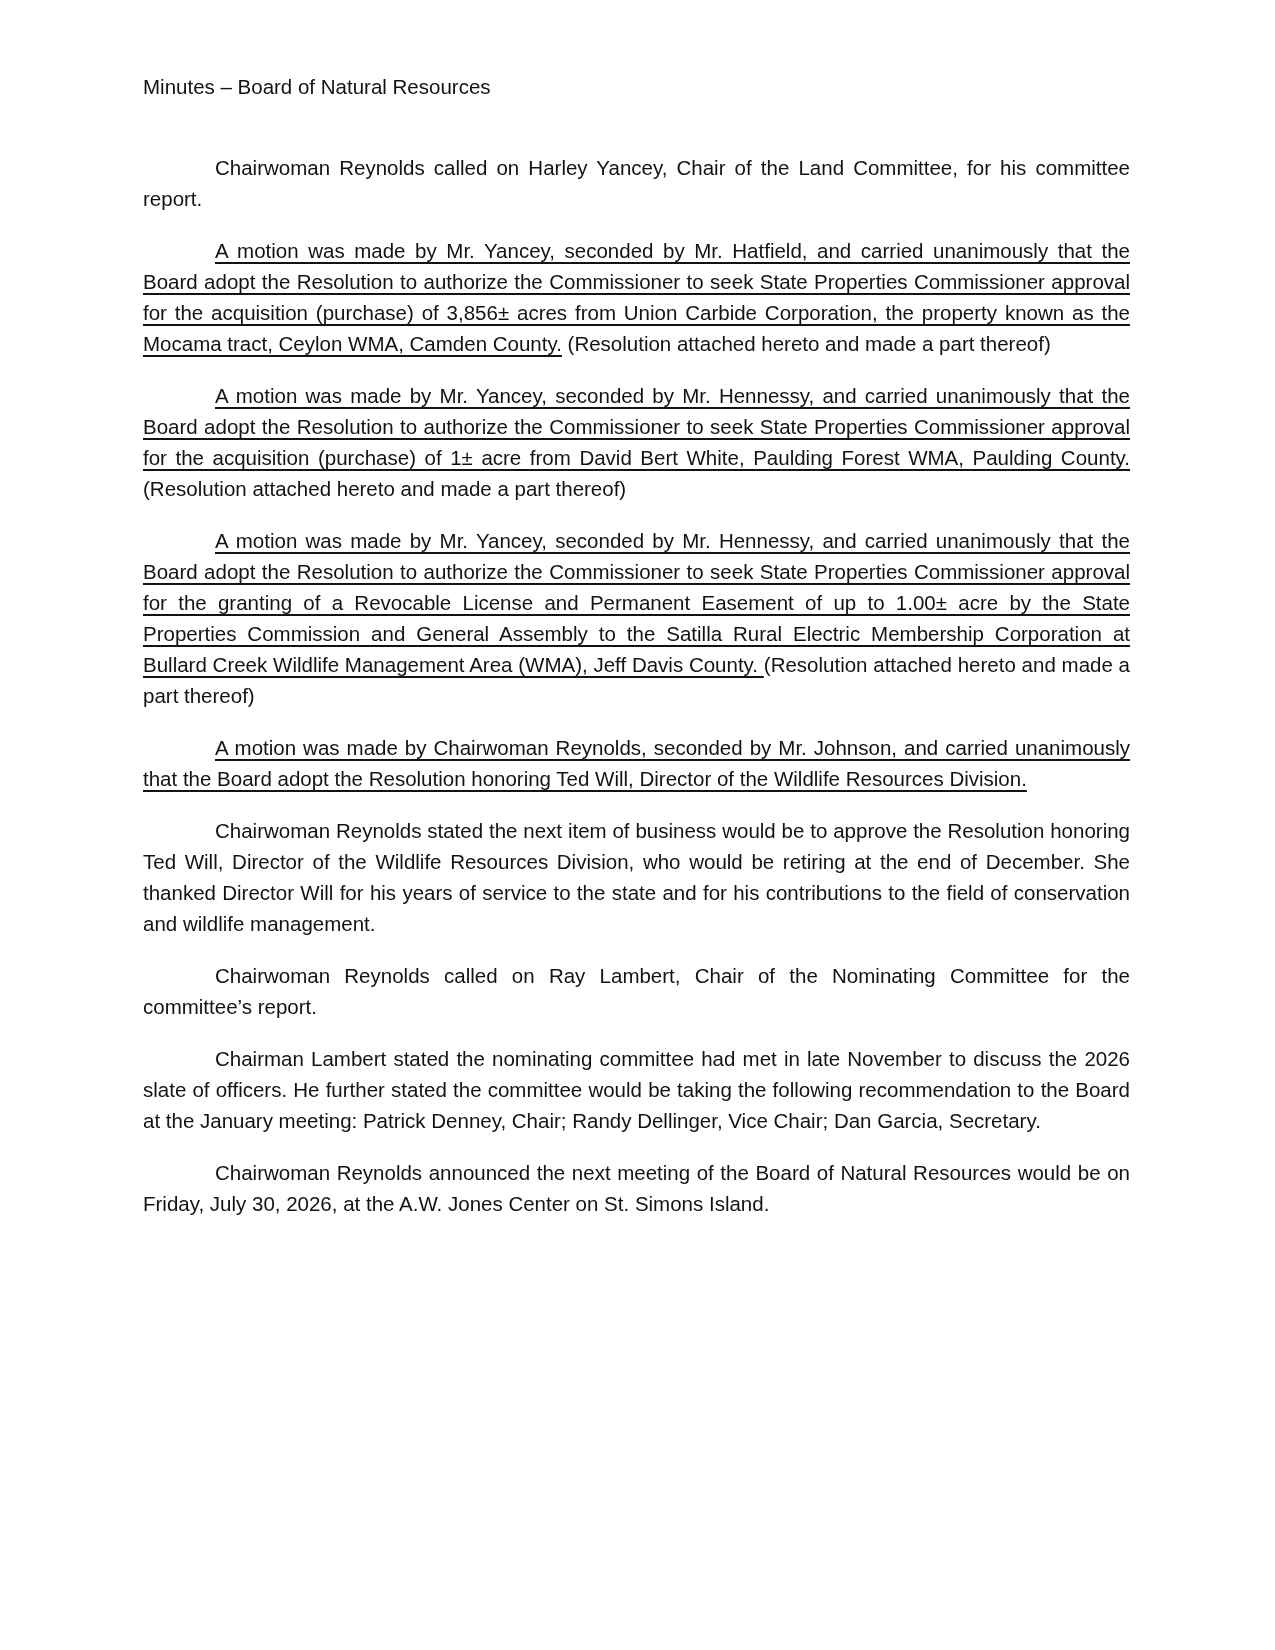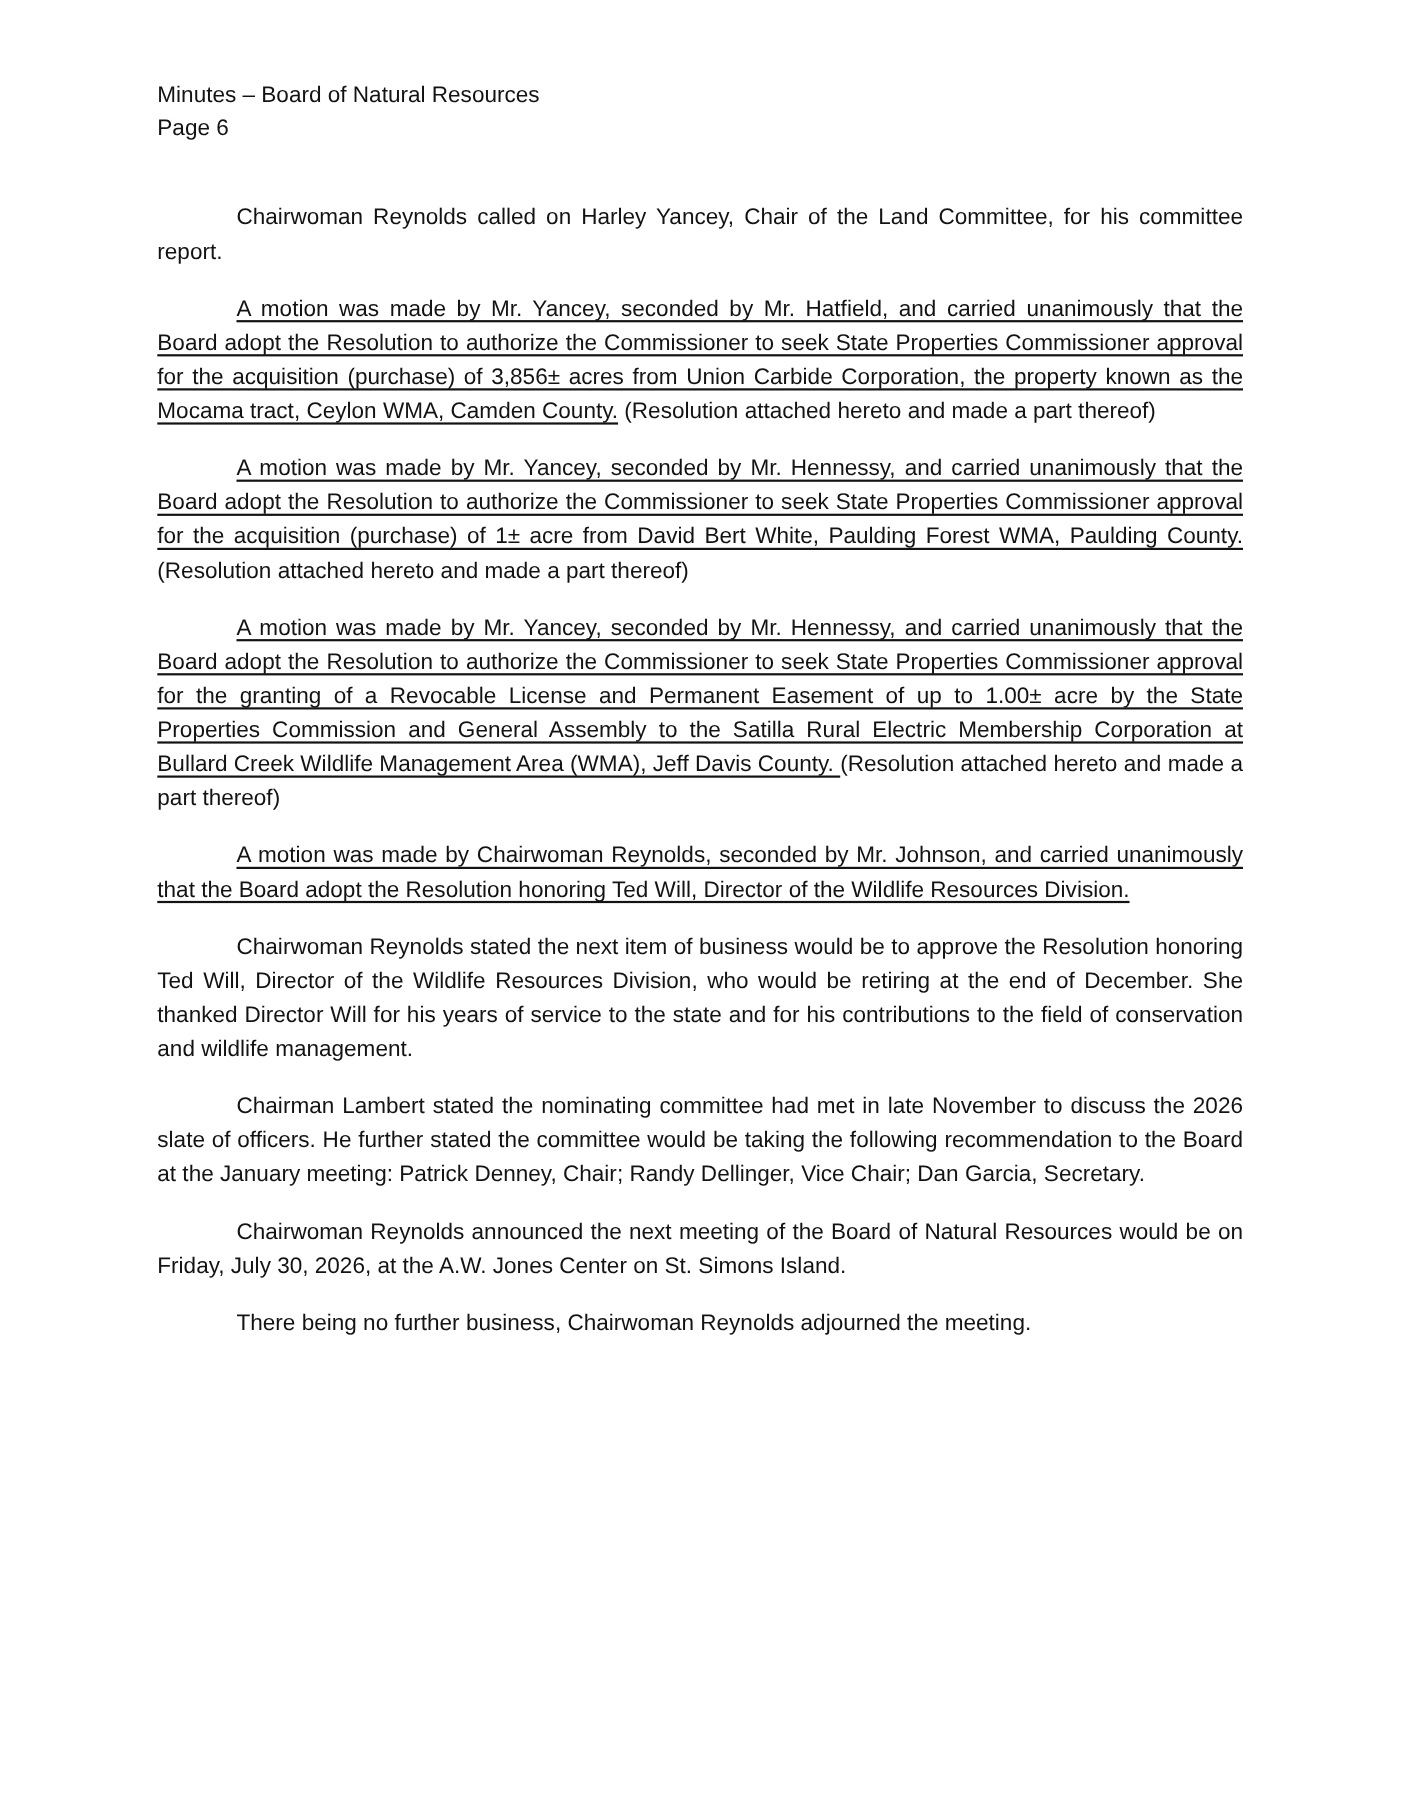--- a/index.html
+++ b/index.html
@@ -31,21 +31,20 @@
     text-underline-offset: 4px;
   }
 </style>
 </head>
 <body>
 
 <div class="page">
 
   <div class="doc-header">
     <div class="hline">Minutes – Board of Natural Resources</div>
-    <div class="hline">Page 6</div>
   </div>
 
   <p class="para">
     <span>Chairwoman Reynolds called on Harley Yancey, Chair of the Land Committee, for his committee report.</span>
   </p>
 
   <p class="para">
     <span class="bu"> A motion was made by Mr. Yancey, seconded by Mr. Hatfield, and carried unanimously that the Board adopt the Resolution to authorize the Commissioner to seek State Properties Commissioner approval for the acquisition (purchase) of 3,856± acres from Union Carbide Corporation, the property known as the Mocama tract, Ceylon WMA, Camden County.</span><span> (Resolution attached hereto and made a part thereof)</span>
   </p>
 
@@ -58,26 +57,26 @@
   </p>
 
   <p class="para">
     <span class="bu">A motion was made by Chairwoman Reynolds, seconded by Mr. Johnson, and carried unanimously that the Board adopt the Resolution honoring Ted Will, Director of the Wildlife Resources Division.</span>
   </p>
 
   <p class="para">
     <span>Chairwoman Reynolds stated the next item of business would be to approve the Resolution honoring Ted Will, Director of the Wildlife Resources Division, who would be retiring at the end of December. She thanked Director Will for his years of service to the state and for his contributions to the field of conservation and wildlife management.</span>
   </p>
 
+  <p class="para">
+    <span>Chairwoman Reynolds called on Ray Lambert, Chair of the Nominating Committee for the committee’s report.</span>
+  </p>
 
   <p class="para">
     <span>Chairman Lambert stated the nominating committee had met in late November to discuss the 2026 slate of officers. He further stated the committee would be taking the following recommendation to the Board at the January meeting: Patrick Denney, Chair; Randy Dellinger, Vice Chair; Dan Garcia, Secretary.</span>
   </p>
 
   <p class="para">
     <span>Chairwoman Reynolds announced the next meeting of the Board of Natural Resources would be on Friday, July 30, 2026, at the A.W. Jones Center on St. Simons Island.</span>
   </p>
 
-  <p class="para">
-    <span>There being no further business, Chairwoman Reynolds adjourned the meeting.</span>
-  </p>
 
 </div>
 
 </body></html>

